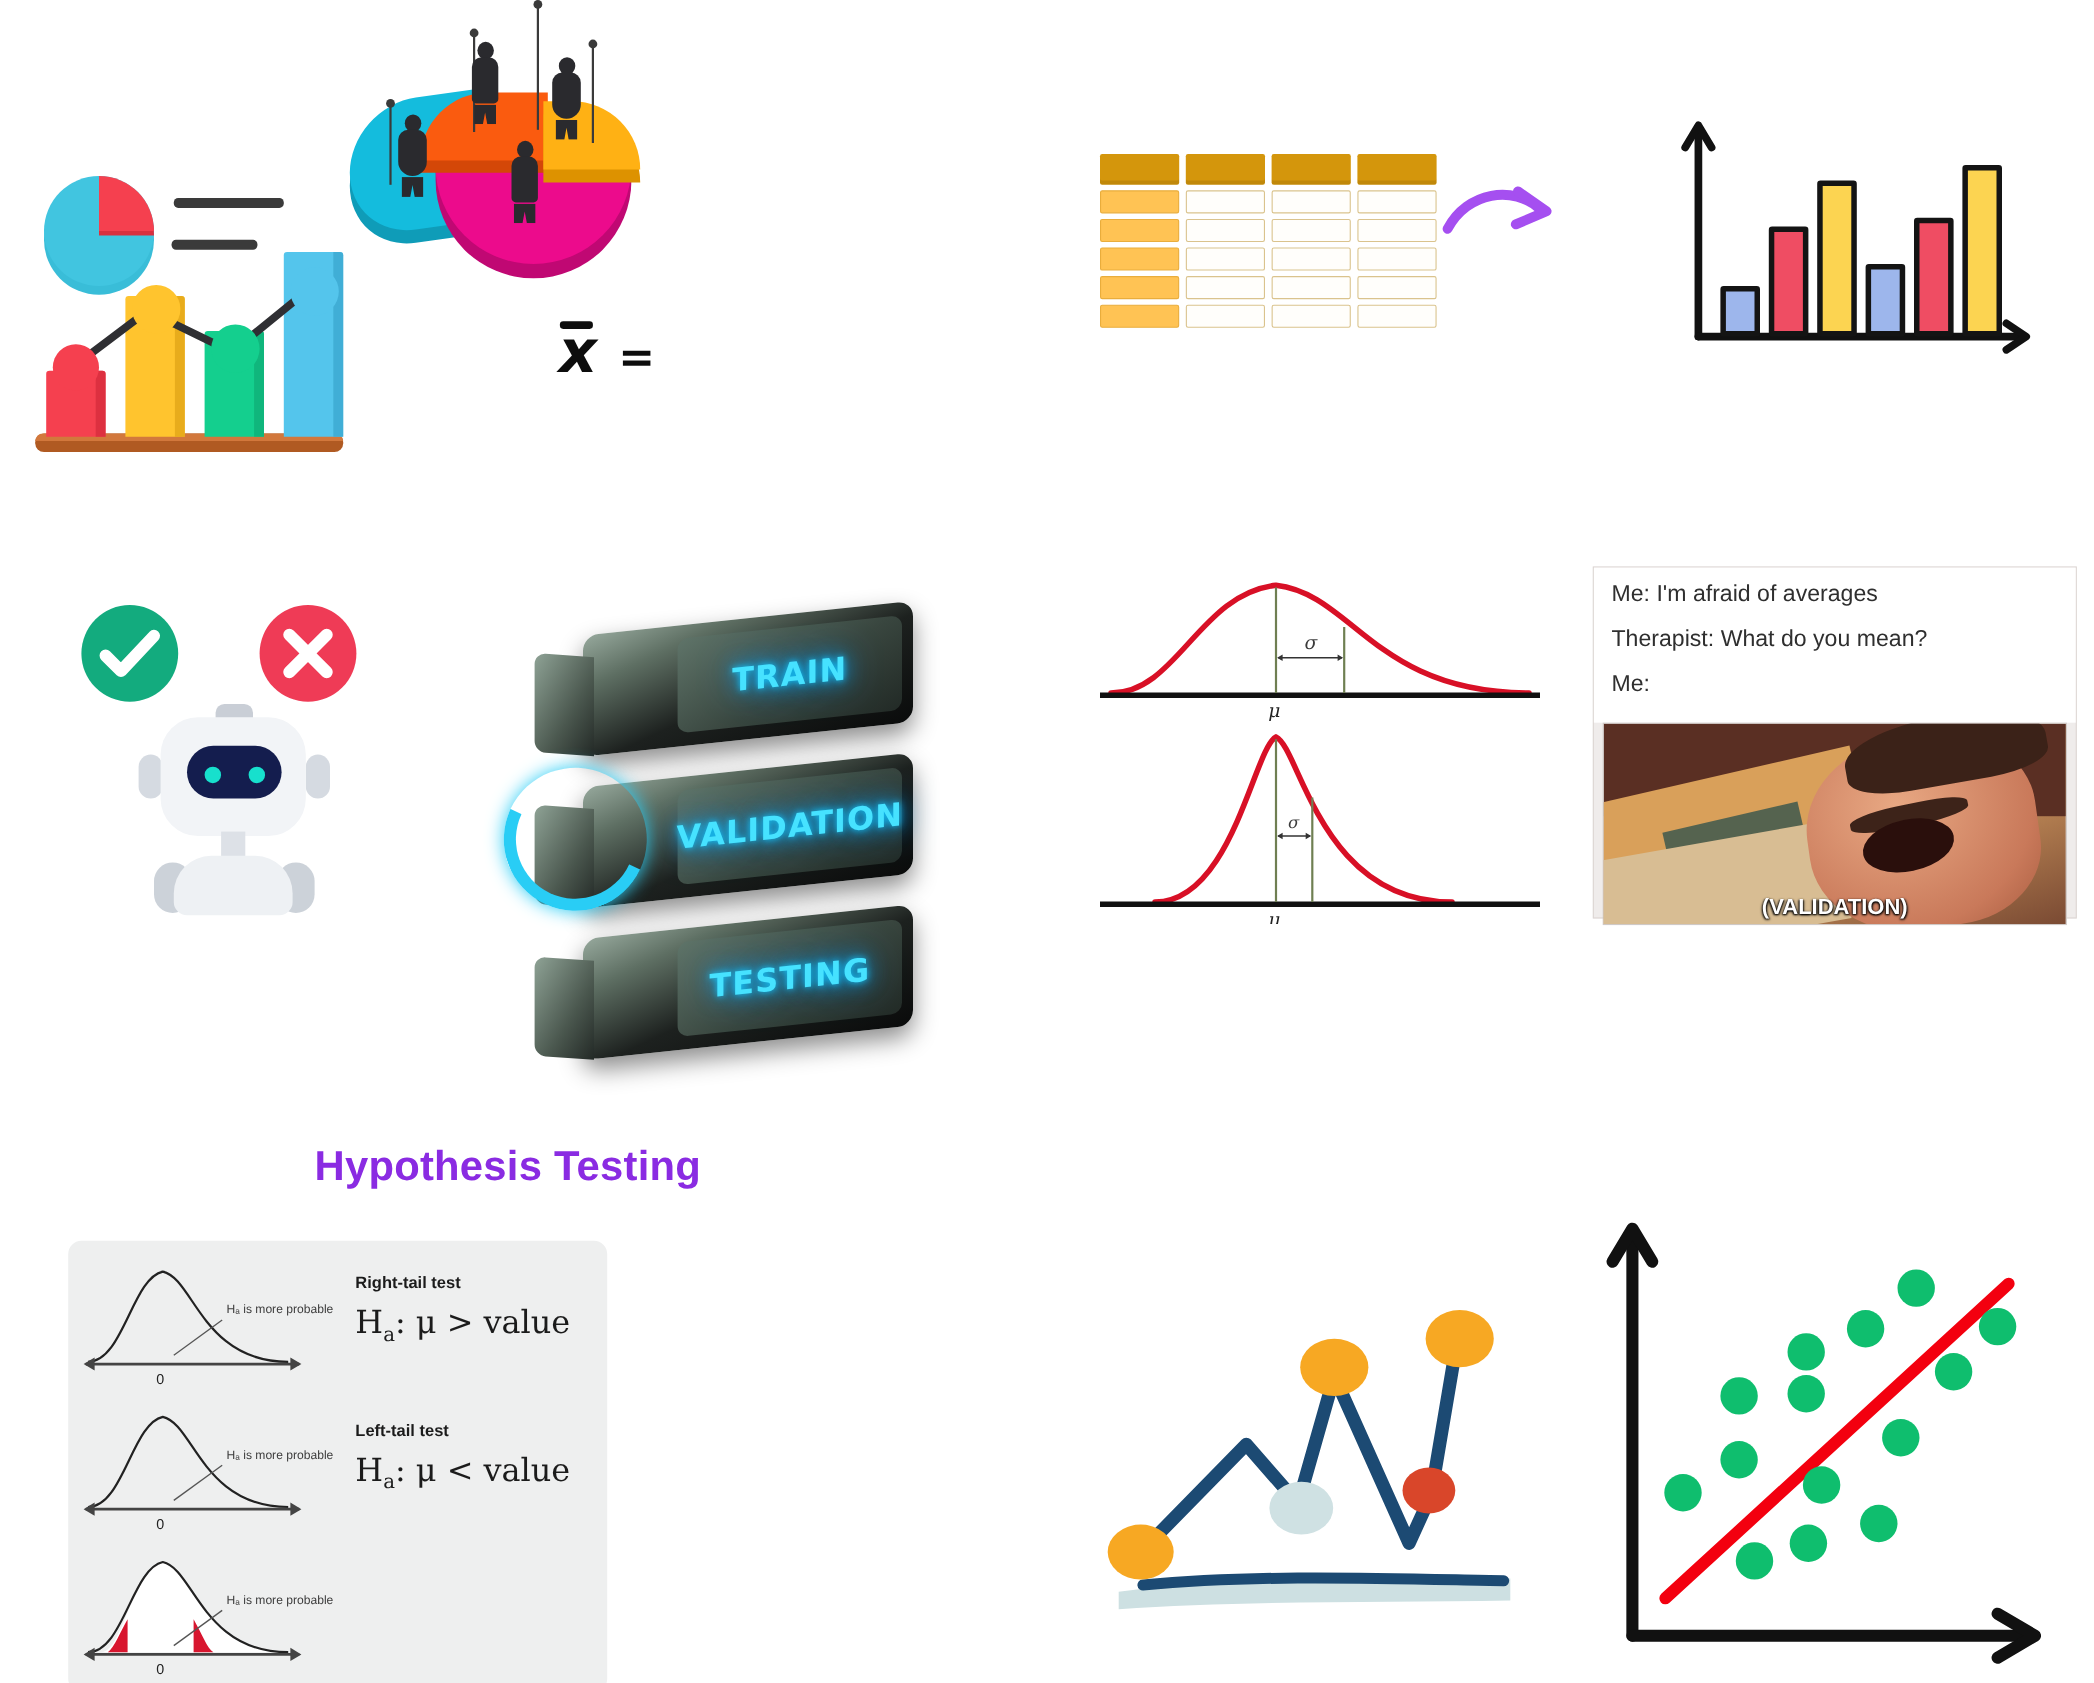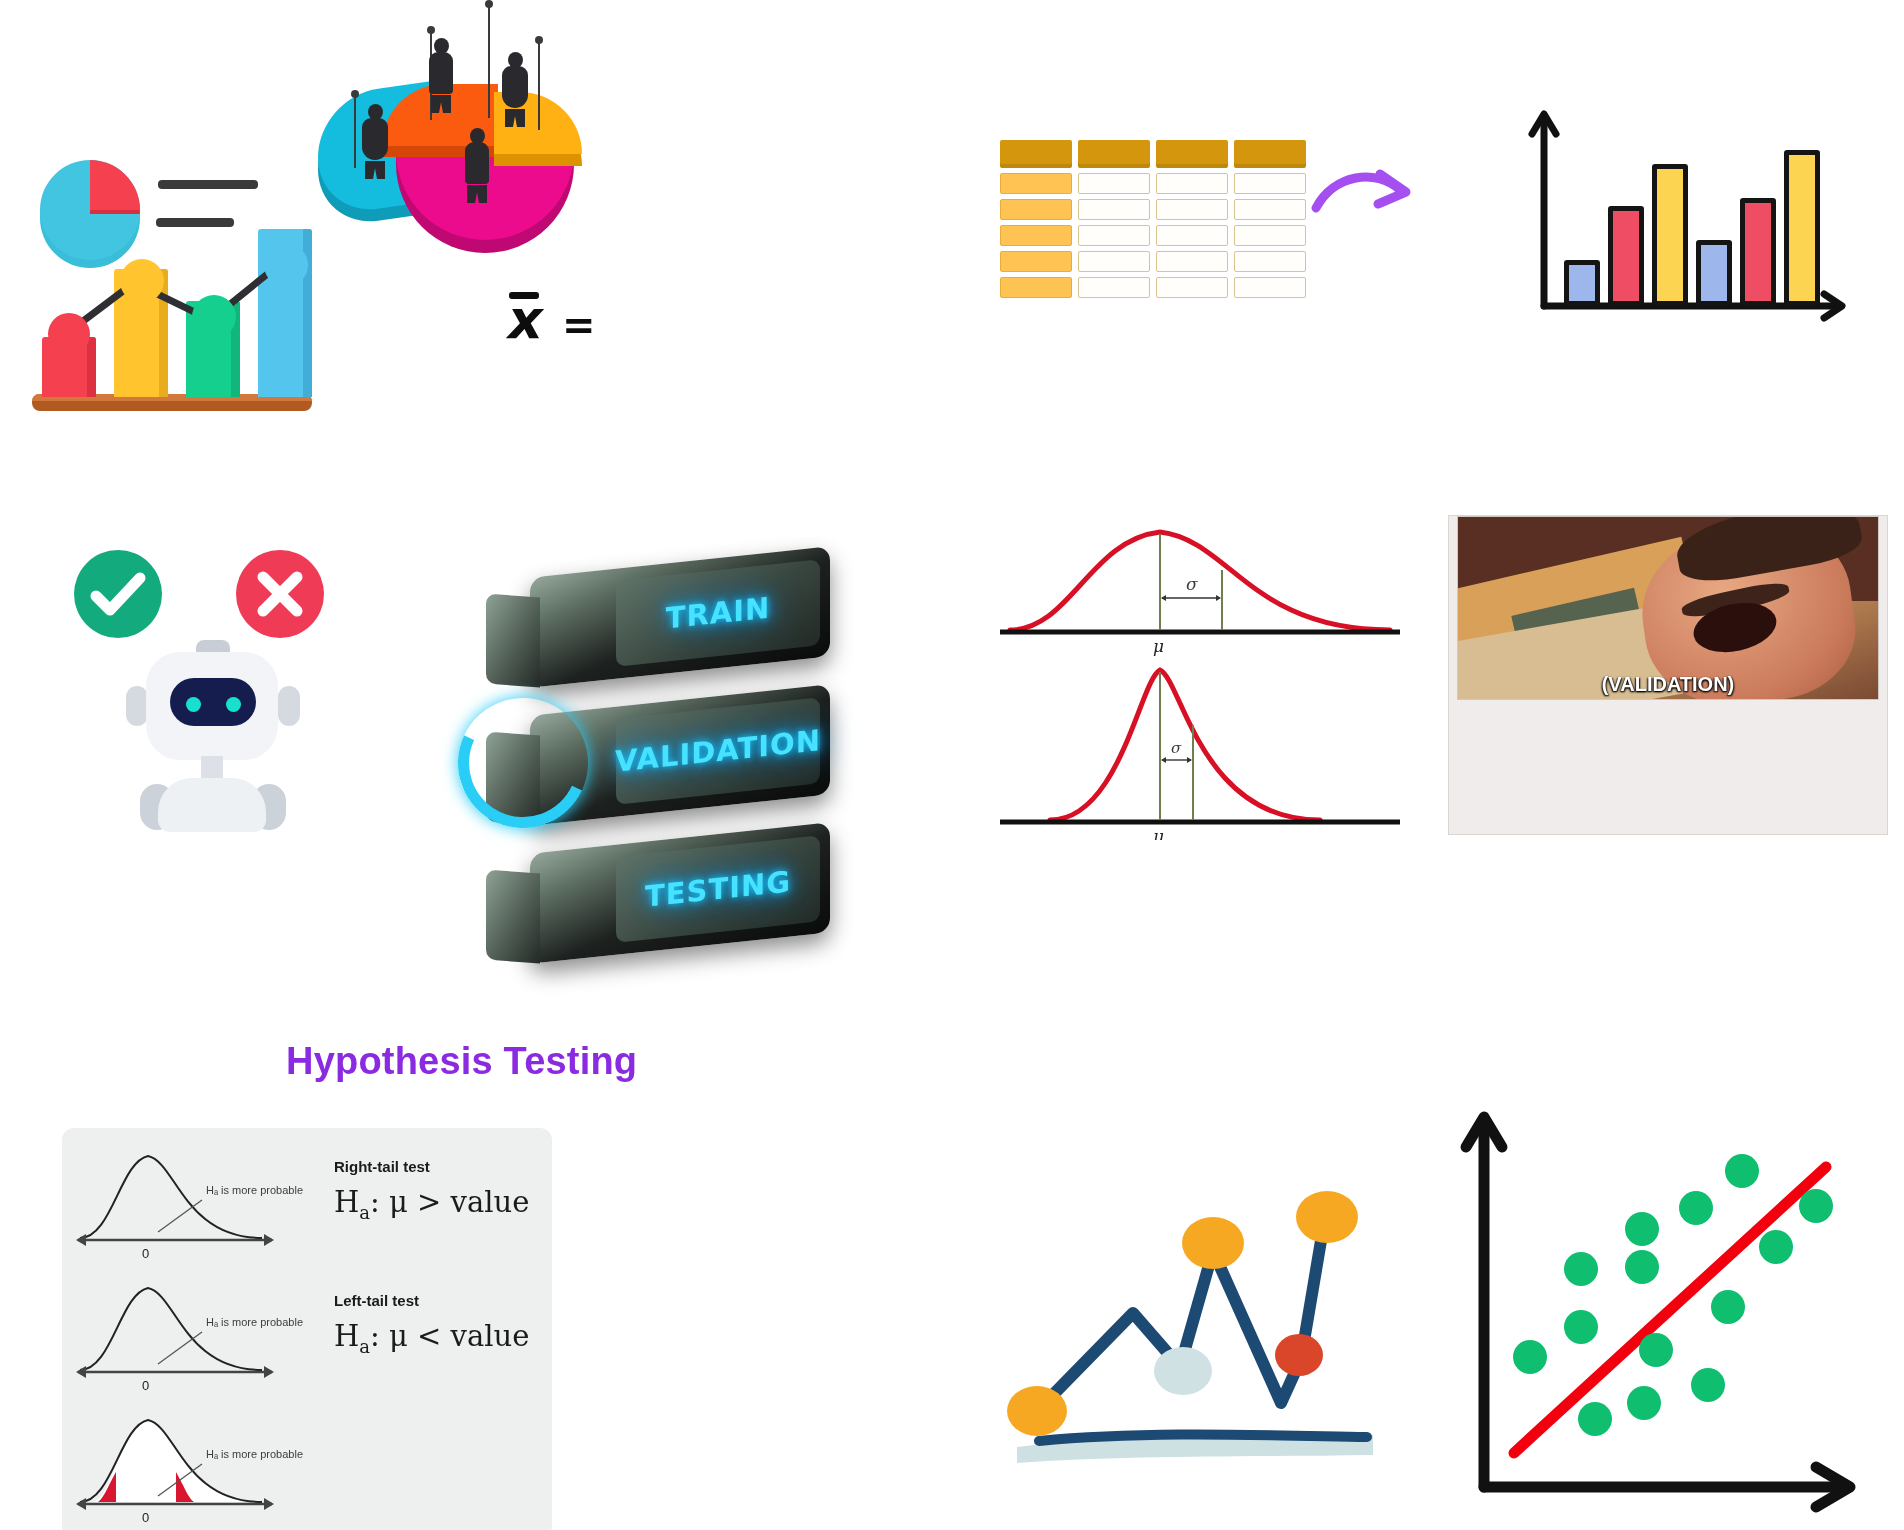--- a/index.html
+++ b/index.html
@@ -124,21 +124,21 @@
   .meme-tache{position:absolute;left:53%;top:40%;width:26%;height:11%;border-radius:40%;background:#3d2319;transform:rotate(-12deg);}
   .meme-cap{position:absolute;left:0;right:0;bottom:3px;text-align:center;font-weight:700;font-size:20px;
      color:#fff;text-shadow:1px 1px 2px #000,-1px 1px 2px #000;font-family:"Liberation Sans",sans-serif;}
 
   
   #hyp-title{left:286px;top:1040px;width:460px;font-size:38px;font-weight:700;color:#8a2be2;
      font-family:"Liberation Sans",sans-serif;letter-spacing:.2px;}
   #hyp-panel{left:62px;top:1128px;width:490px;height:410px;background:#eeefef;border-radius:12px;}
   .hrow{position:absolute;left:0;width:100%;height:128px;}
   .hcurve{position:absolute;left:10px;top:6px;width:250px;height:120px;}
-  .hlabel{position:absolute;left:272px;font-family:"Liberation Sans",sans-serif;}
+  .hlabel{position:absolute;left:261px;font-family:"Liberation Sans",sans-serif;}
   .hlabel .ttl{font-size:15px;font-weight:700;color:#1b1b1b;}
   .hlabel .eqn{font-size:29px;color:#1b1b1b;margin-top:10px;font-family:"DejaVu Serif",serif;}
   .hlabel .eqn .sub{font-size:18px;vertical-align:sub;}
   .probtxt{font-size:11px;fill:#3d3d3d;font-family:"Liberation Sans",sans-serif;}
 
   
   #zigzag{left:1005px;top:1155px;width:400px;height:370px;}
 
   
   #scatter{left:1450px;top:1095px;width:440px;height:430px;}
@@ -352,20 +352,25 @@
     <line x1="203" y1="215" x2="203" y2="310" stroke="#6f7f52" stroke-width="2"></line>
     <line x1="172" y1="250" x2="201" y2="250" stroke="#333" stroke-width="1.4"></line>
     <path d="M176 247 L171 250 L176 253 Z" fill="#333"></path>
     <path d="M197 247 L202 250 L197 253 Z" fill="#333"></path>
     <text x="181" y="243" font-size="15" font-style="italic" font-family="DejaVu Serif, serif" fill="#3b3b3b">σ</text>
     <text x="163" y="332" font-size="17" font-style="italic" font-family="DejaVu Serif, serif" fill="#222">μ</text>
   </svg>
 </div>
 
 <div class="panel" id="meme">
+  <div class="txt">
+    <p>Me: I'm afraid of averages</p>
+    <p>Therapist: What do you mean?</p>
+    <p>Me:</p>
+  </div>
   <div class="photo">
     <div class="meme-wall"></div>
     <div class="meme-couch"></div>
     <div class="meme-cush"></div>
     <div class="meme-shirt"></div>
     <div class="meme-face"></div>
     <div class="meme-hair"></div>
     <div class="meme-tache"></div>
     <div class="meme-mouth"></div>
     <div class="meme-cap">(VALIDATION)</div>

